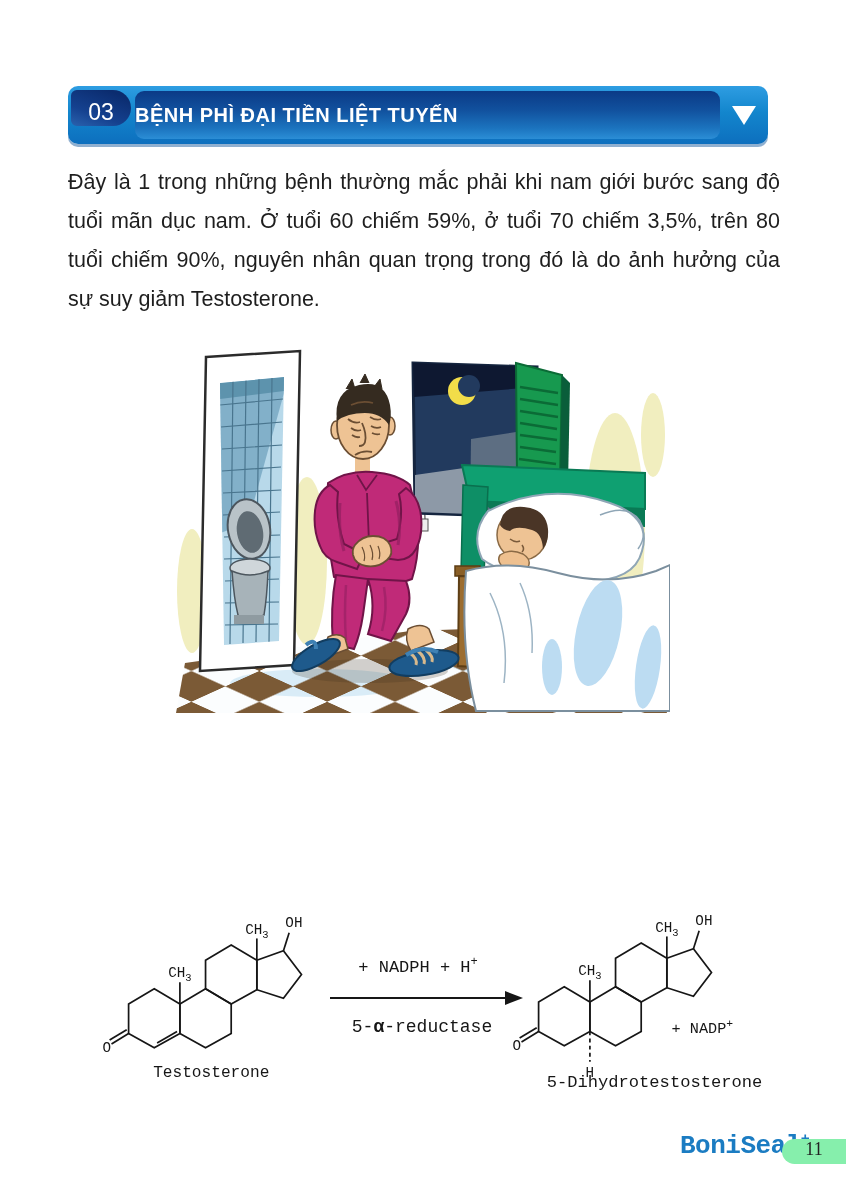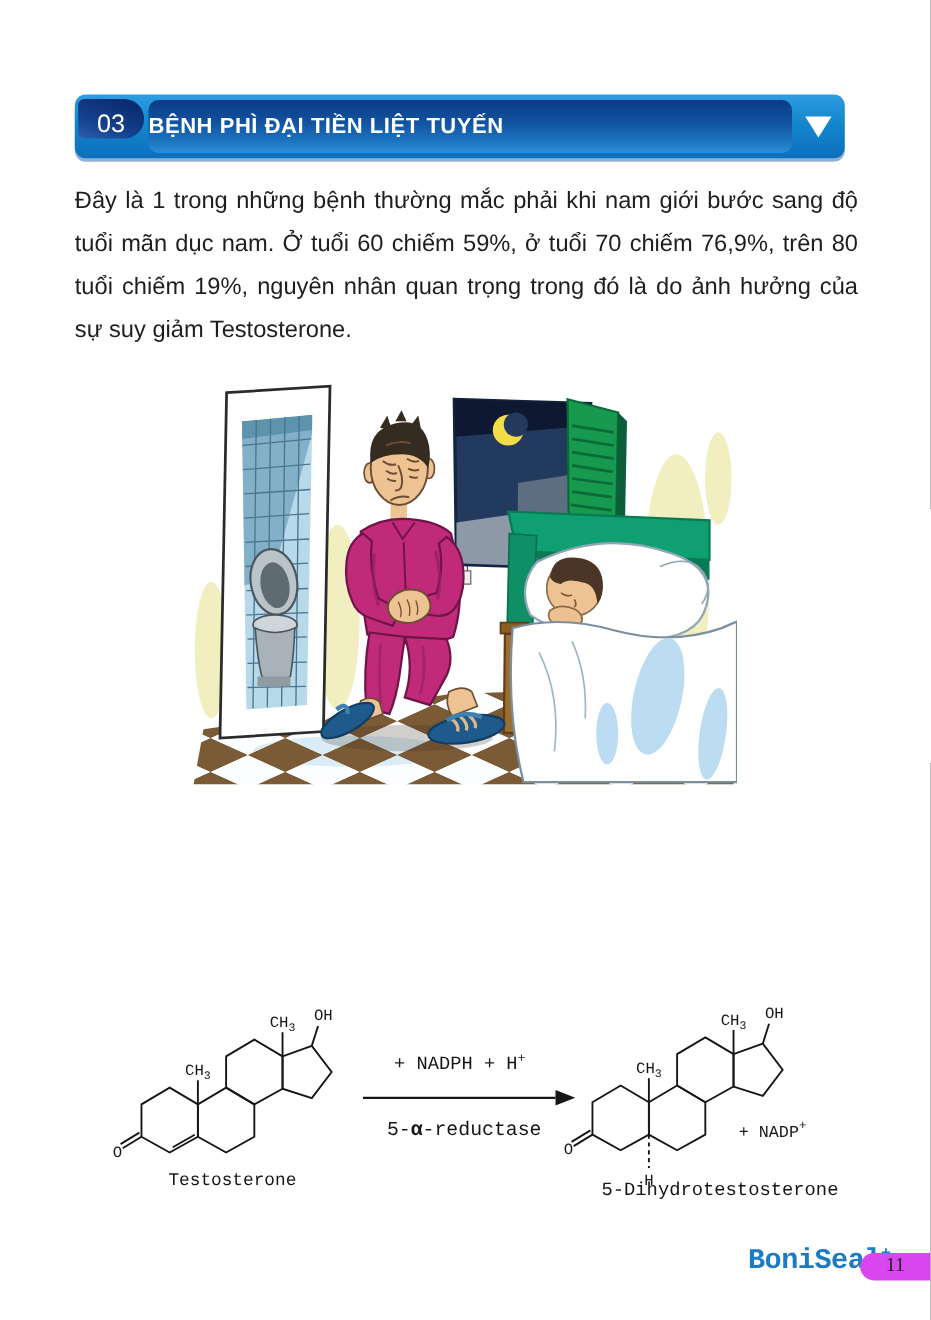--- a/index.html
+++ b/index.html
@@ -28,40 +28,40 @@
   #para2{top:781px;}
   
   .illus{position:absolute;left:170px;top:333px;}
   .chem{position:absolute;left:60px;top:888px;}
   .chem text{font-family:"Liberation Mono",monospace;fill:#161616;}
   
   .brand{position:absolute;left:680px;top:1131px;font-family:Liberation Mono, monospace;
       font-weight:bold;font-size:26px;color:#1b7cc2;letter-spacing:-0.5px;}
   .brand sup{font-size:15px;}
   .page-pill{position:absolute;left:782px;top:1139px;width:64px;height:25px;
-      border-radius:14px 0 0 14px;background:#d946ef;
+      border-radius:14px 0 0 14px;background:#86efac;
       display:flex;align-items:flex-start;justify-content:center;
       font-family:"Liberation Serif",serif;font-size:18px;color:#222222;}
 </style>
 </head>
 <body>
 
 <div class="page">
 
   <div class="header-bar">
     <div class="chapter-tab">
       <span>03</span>
     </div>
     <div class="title-panel">
       <span class="title-text">BỆNH PHÌ ĐẠI TIỀN LIỆT TUYẾN</span>
     </div>
     <div class="dropdown-triangle"></div>
   </div>
 
-  <div class="para" id="para1">Đây là 1 trong những bệnh thường mắc phải khi nam giới bước sang độ tuổi mãn dục nam. Ở tuổi 60 chiếm 59%, ở tuổi 70 chiếm 76,9%, trên 80 tuổi chiếm 19%, nguyên nhân quan trọng trong đó là do ảnh hưởng của sự suy giảm Testosterone.</div>
+  <div class="para" id="para1">Đây là 1 trong những bệnh thường mắc phải khi nam giới bước sang độ tuổi mãn dục nam. Ở tuổi 60 chiếm 59%, ở tuổi 70 chiếm 3,5%, trên 80 tuổi chiếm 90%, nguyên nhân quan trọng trong đó là do ảnh hưởng của sự suy giảm Testosterone.</div>
 
   <svg class="illus" width="500" height="400" viewBox="0 0 500 400">
     <defs>
       <clipPath id="doorClip">
           <polygon points="50,50 114,44 109,308 54,312"></polygon>
         </clipPath>
       <pattern id="checker" width="64" height="64" patternUnits="userSpaceOnUse" patternTransform="translate(225,338) scale(1.5,0.68) rotate(45)">
         <rect width="32" height="32" fill="#7b5a36"></rect>
         <rect x="32" y="32" width="32" height="32" fill="#7b5a36"></rect>
       </pattern>

